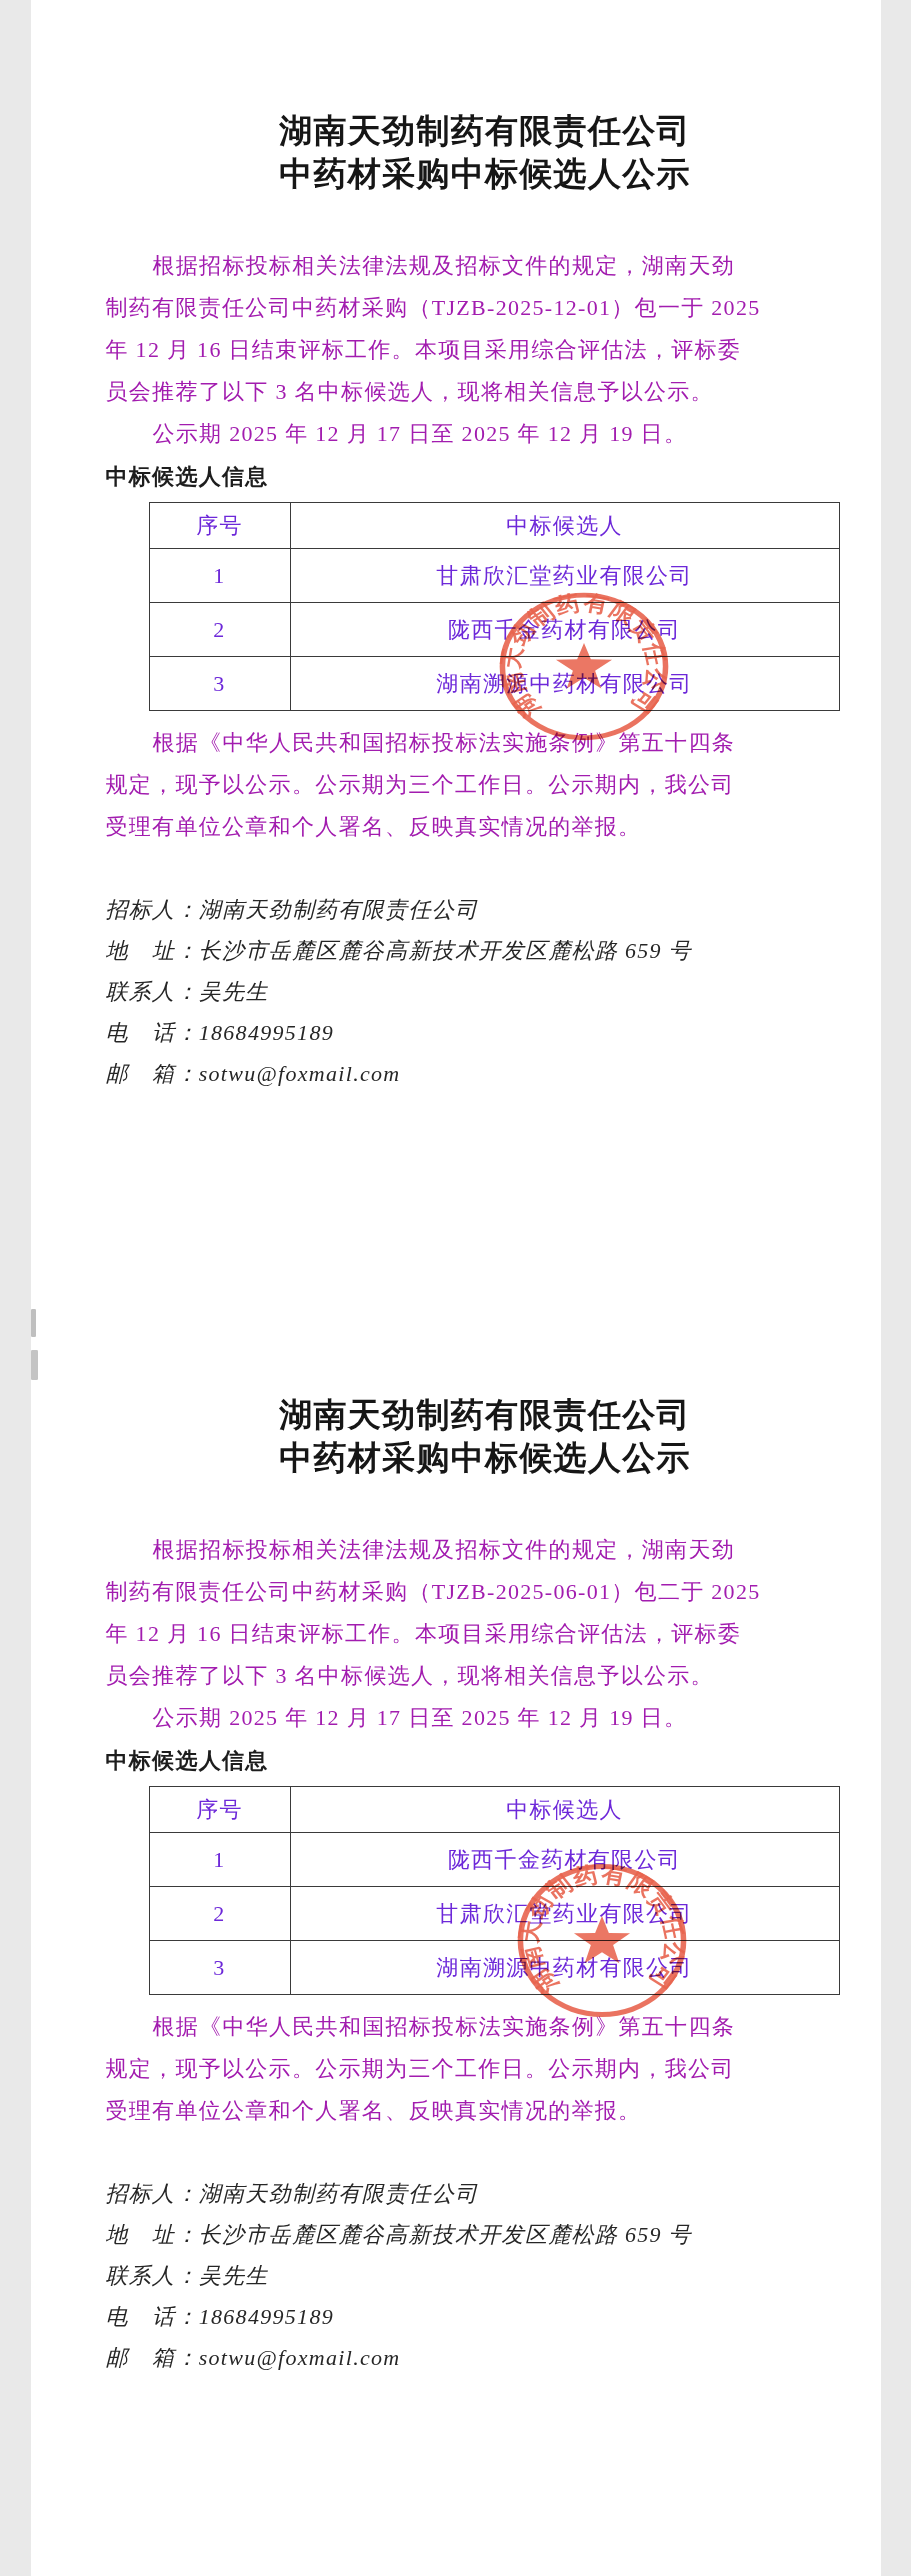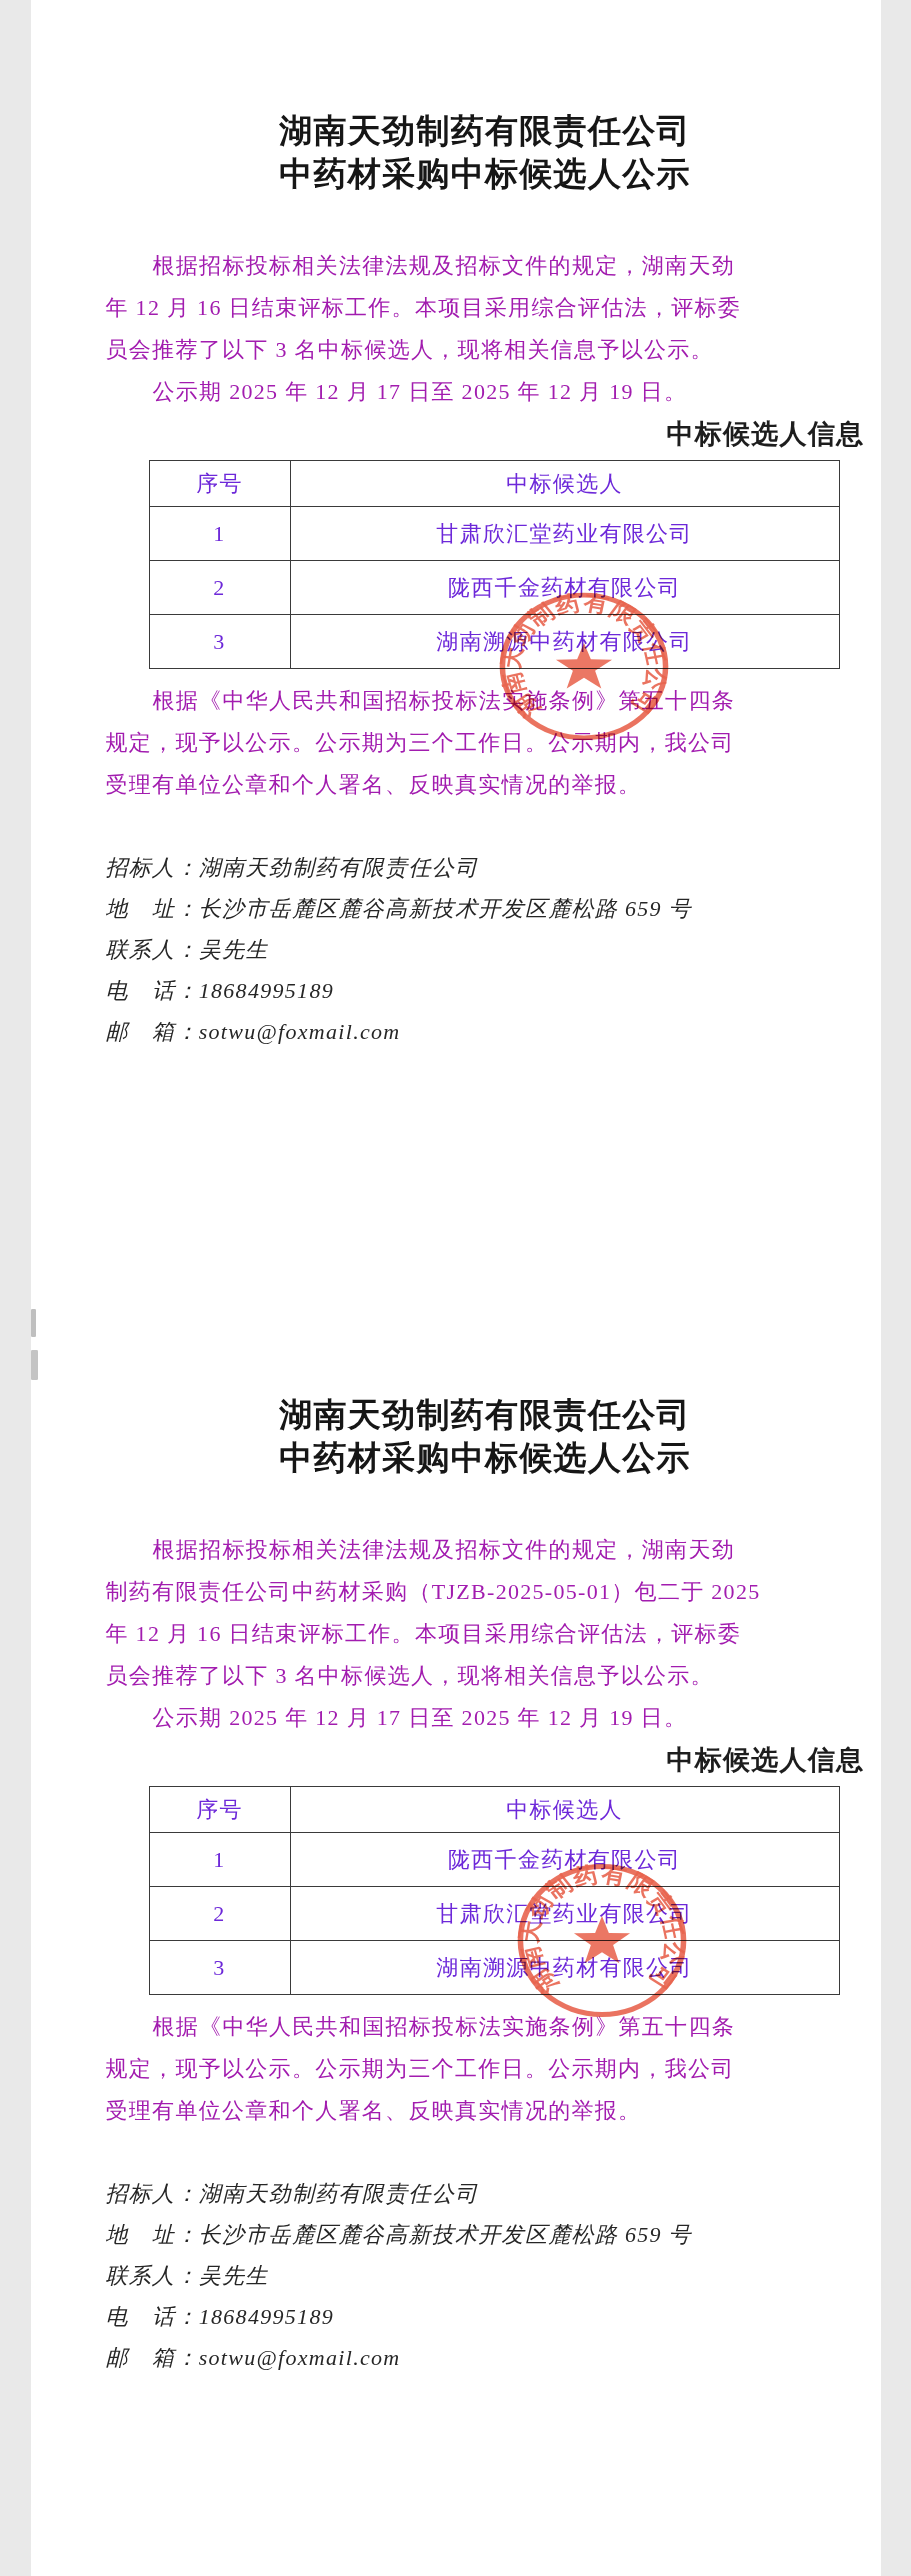--- a/index.html
+++ b/index.html
@@ -28,22 +28,22 @@
   .title-block{margin-top:110px;}
   .intro{margin-top:49px;}
   .bodyline{
     font-size:22px;line-height:42px;
     letter-spacing:1.3px;color:#a21caf;
     white-space:nowrap;
   }
   .indent{text-indent:47px;}
   .table-title{
     margin-top:7.2px;
-    text-align:right;font-weight:700;
-    font-size:27px;line-height:29px;
+    text-align:left;font-weight:700;
+    font-size:22px;line-height:29px;
     letter-spacing:1.3px;color:#1d1d1d;
   }
   table.cand{
     border-collapse:collapse;
     margin-left:43px;margin-top:11px;
     width:691px;
     table-layout:fixed;
   }
   table.cand td{
     border:1.3px solid #3a3a3a;
@@ -81,20 +81,21 @@
 
   <section class="doc" id="doc1">
     <div class="doc-inner">
       <div class="title-block">
         <div class="title-line">湖南天劲制药有限责任公司</div>
         <div class="title-line">中药材采购中标候选人公示</div>
       </div>
 
       <div class="intro">
         <div class="bodyline indent">根据招标投标相关法律法规及招标文件的规定，湖南天劲</div>
+        <div class="bodyline">制药有限责任公司中药材采购（TJZB-2025-12-01）包一于 2025</div>
         <div class="bodyline">年 12 月 16 日结束评标工作。本项目采用综合评估法，评标委</div>
         <div class="bodyline">员会推荐了以下 3 名中标候选人，现将相关信息予以公示。</div>
         <div class="bodyline indent">公示期 2025 年 12 月 17 日至 2025 年 12 月 19 日。</div>
       </div>
 
       <div class="table-title">中标候选人信息</div>
 
       <table class="cand">
         <tbody>
           <tr class="hdr">
@@ -134,21 +135,21 @@
 
   <section class="doc" id="doc2">
     <div class="doc-inner">
       <div class="title-block">
         <div class="title-line">湖南天劲制药有限责任公司</div>
         <div class="title-line">中药材采购中标候选人公示</div>
       </div>
 
       <div class="intro">
         <div class="bodyline indent">根据招标投标相关法律法规及招标文件的规定，湖南天劲</div>
-        <div class="bodyline">制药有限责任公司中药材采购（TJZB-2025-05-01）包二于 2025</div>
+        <div class="bodyline">制药有限责任公司中药材采购（TJZB-2025-06-01）包二于 2025</div>
         <div class="bodyline">年 12 月 16 日结束评标工作。本项目采用综合评估法，评标委</div>
         <div class="bodyline">员会推荐了以下 3 名中标候选人，现将相关信息予以公示。</div>
         <div class="bodyline indent">公示期 2025 年 12 月 17 日至 2025 年 12 月 19 日。</div>
       </div>
 
       <div class="table-title">中标候选人信息</div>
 
       <table class="cand">
         <tbody>
           <tr class="hdr">

